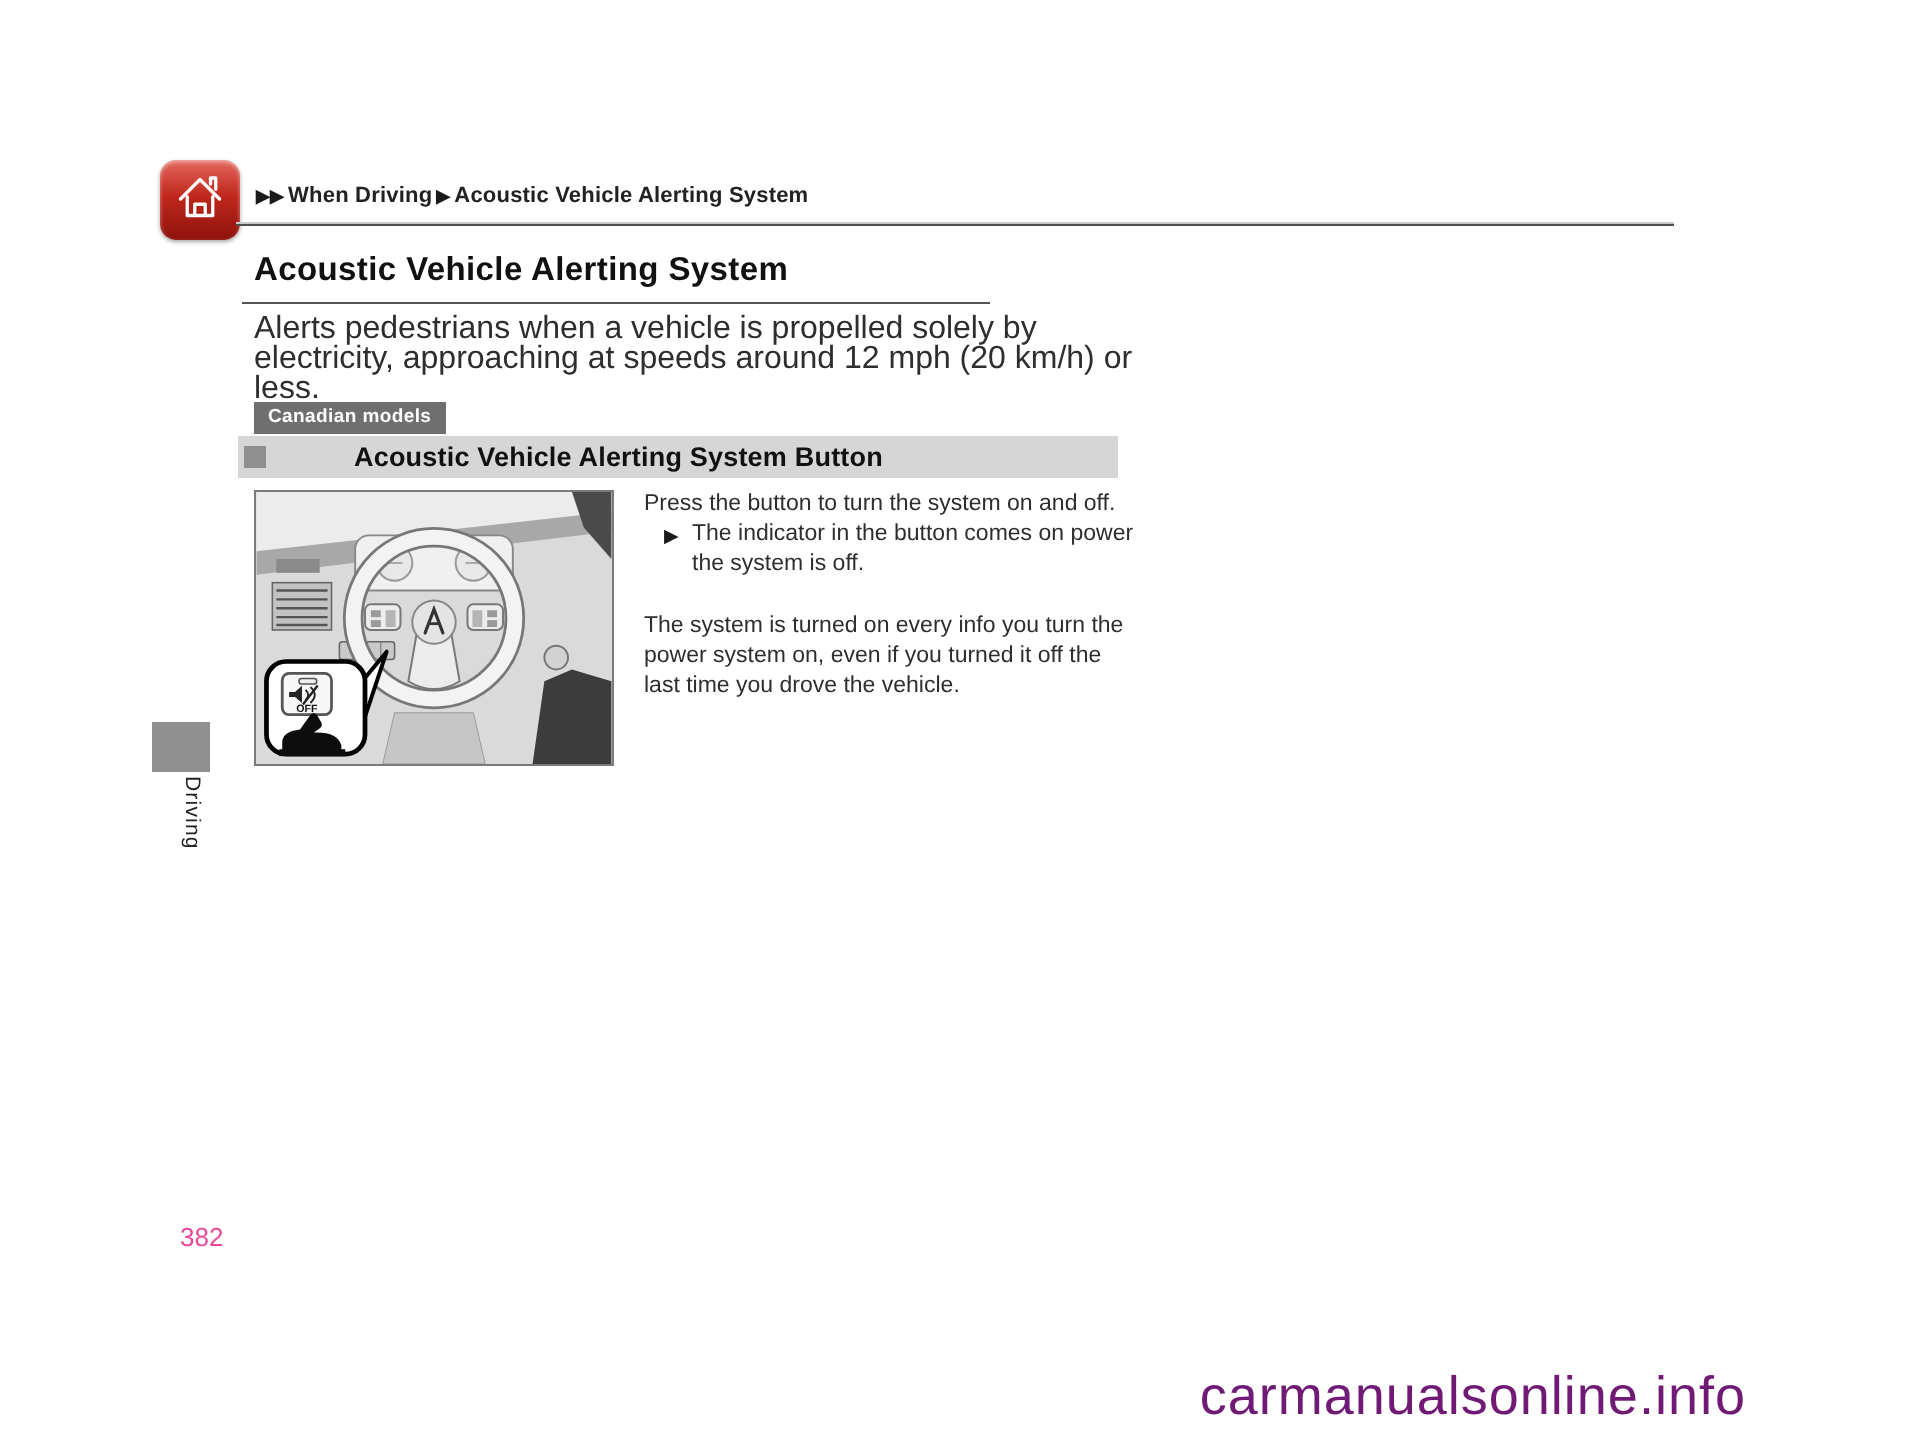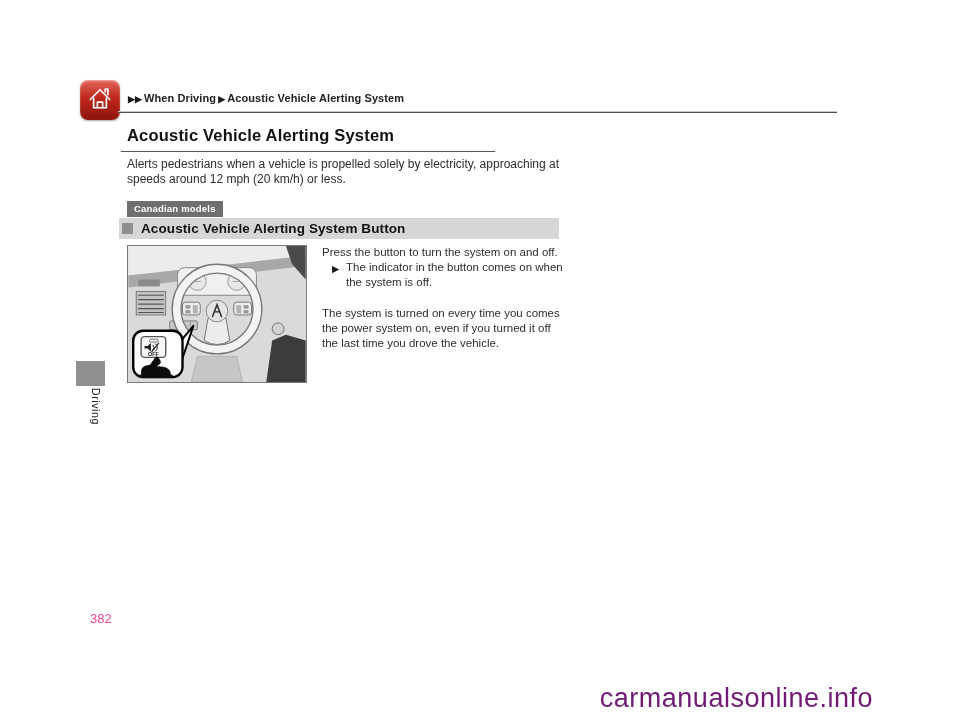--- a/index.html
+++ b/index.html
@@ -20,30 +20,30 @@
   .breadcrumb .arr { font-size:9px; color:#1a1a1a; margin-right:2px; }
   .breadcrumb .sep { font-size:9px; color:#1a1a1a; margin:0 2px; }
   .crumb-rule { position:absolute; left:118px; top:111px; width:719px; height:2px;
                 background:#4f4f4f; border-top:1px solid #c9c9c9; }
 
   
   .title { position:absolute; left:127px; top:126px; font-size:16.5px; font-weight:700;
            color:#111; letter-spacing:.2px; }
   .title-rule { position:absolute; left:121px; top:151px; width:374px; height:1px;
                 background:#555; }
-  .intro { position:absolute; left:127px; top:157px; width:455px; font-size:12px;
+  .intro { position:absolute; left:127px; top:157px; width:455px; font-size:16px;
            line-height:15px; color:#2e2e2e; }
 
   
   .badge { position:absolute; left:127px; top:201px; background:#6f6f6f; color:#fff;
            font-size:9.5px; font-weight:700; padding:2px 7px 2.5px 7px; letter-spacing:.2px;text-align:right; }
 
   
   .section-bar { position:absolute; left:119px; top:218px; width:440px; height:21px;
-                 background:#d6d6d6; display:flex; align-items:center; }
+                 background:#d6d6d6; display:flex; align-items:center;gap:36px; }
   .section-bullet { width:11px; height:11px; background:#8f8f8f; margin-left:3px; }
   .section-title { font-size:13.5px; font-weight:700; color:#111; margin-left:8px;
                    letter-spacing:.1px; }
 
   
   .figure { position:absolute; left:127px; top:245px; width:180px; height:138px;
             border:1px solid #7a7a7a; background:#dcdcdc; }
   .figure svg { display:block; width:100%; height:100%; }
 
   
@@ -168,23 +168,23 @@
         <path d="M13 133 L13 127 Q13 121.5 22 120.5 L27 113.5 Q28.5 111 30.5 113 L32.8 116.8 Q33.8 118.8 31.6 120.3 L29 122 Q41 121.5 43 128.5 L43 133 Z" fill="#0d0d0d"></path>
         <rect x="11.5" y="130.5" width="33.5" height="3.5" fill="#0d0d0d"></rect>
       </g>
     </svg>
   </div>
 
   <div class="content-col">
     <p>Press the button to turn the system on and off.</p>
     <div class="callout-line">
       <span class="marker">▶</span>
-      <span>The indicator in the button comes on when the system is off.</span>
+      <span>The indicator in the button comes on power the system is off.</span>
     </div>
-    <p class="p2">The system is turned on every time you comes the power system on, even if you turned it off the last time you drove the vehicle.</p>
+    <p class="p2">The system is turned on every info you turn the power system on, even if you turned it off the last time you drove the vehicle.</p>
   </div>
 
   <div class="side-tab"></div>
   <div class="side-label">Driving</div>
 
   <div class="page-number">382</div>
 
   <div class="watermark">carmanualsonline.info</div>
 
 </div>

